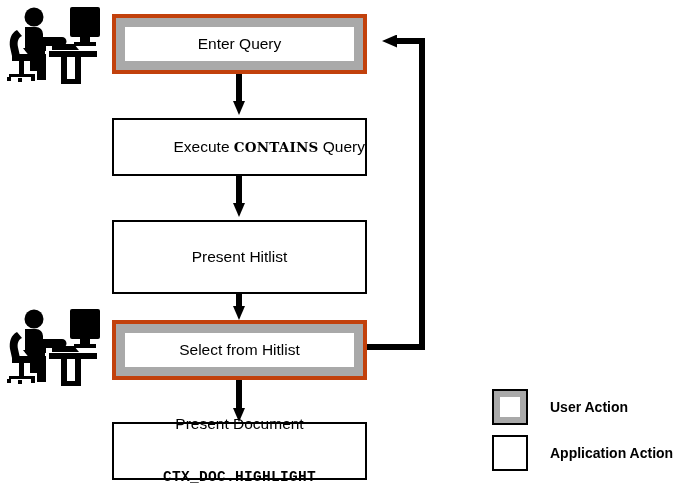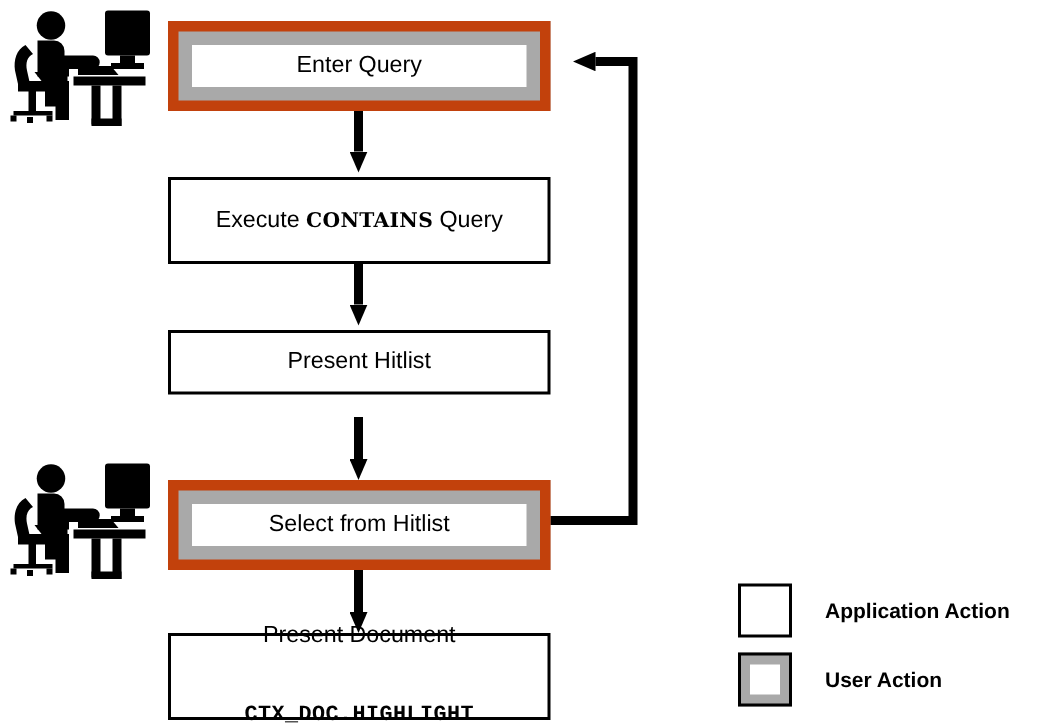--- a/index.html
+++ b/index.html
@@ -39,21 +39,21 @@
 
   
   .node.app {
     background: #ffffff;
     border: 2px solid #000000;
   }
 
   
   .node.user {
     background: #a9a9a9;
-    border: 7px solid #c2410c;
+    border: 4px solid #c2410c;
     padding: 9px;
   }
   .node.user > .inner {
     background: #ffffff;
     width: 100%;
     height: 100%;
     display: flex;
     align-items: center;
     justify-content: center;
     text-align: center;
@@ -219,43 +219,43 @@
     </g>
   </svg>
 </div>
 
 <div class="node user" id="node-enter-query" style="left:112px; top:14px; width:255px; height:60px;">
   <div class="inner">
     <span class="label">Enter Query</span>
   </div>
 </div>
 
-<div class="node app" id="node-execute-contains-query" style="left:112px; top:118px; width:255px; height:58px;">
+<div class="node app" id="node-execute-contains-query" style="left:112px; top:118px; width:255px; height:58px;justify-content:flex-end;">
   <span class="label"><span>Execute </span><span class="mono">CONTAINS</span><span> Query</span></span>
 </div>
 
-<div class="node app" id="node-present-hitlist" style="left:112px; top:220px; width:255px; height:43px;">
+<div class="node app" id="node-present-hitlist" style="left:112px; top:220px; width:255px; height:74px;">
   <span class="label">Present Hitlist</span>
 </div>
 
 <div class="node user" id="node-select-from-hitlist" style="left:112px; top:320px; width:255px; height:60px;align-items:center;">
   <div class="inner">
     <span class="label">Select from Hitlist</span>
   </div>
 </div>
 
 <div class="node app" id="node-present-document" style="left:112px; top:422px; width:255px; height:58px; flex-direction:column;gap:35px;">
   <span class="label">Present Document</span>
   <span class="code">CTX_DOC.HIGHLIGHT</span>
 </div>
 
 <div class="legend">
-  <div class="legend-row">
-    <span class="legend-swatch app"></span>
-    <span class="legend-text">Application Action</span>
-  </div>
   <div class="legend-row">
     <span class="legend-swatch user">
         <span></span>
       </span>
     <span class="legend-text">User Action</span>
   </div>
+  <div class="legend-row">
+    <span class="legend-swatch app"></span>
+    <span class="legend-text">Application Action</span>
+  </div>
 </div>
 
 </body></html>

